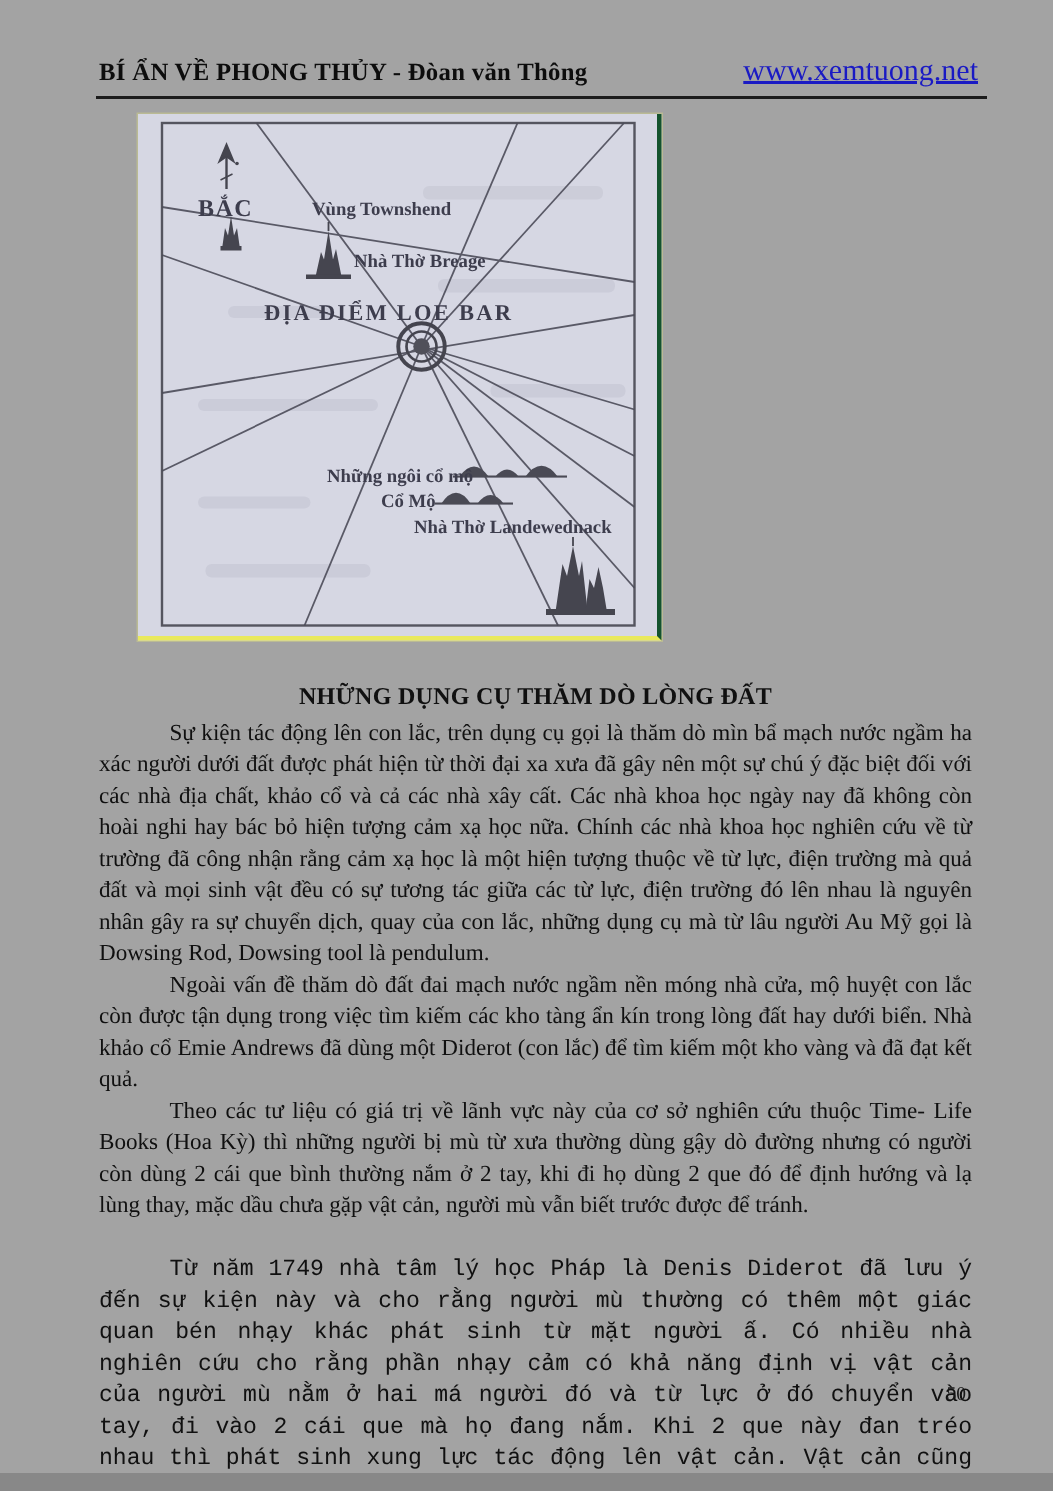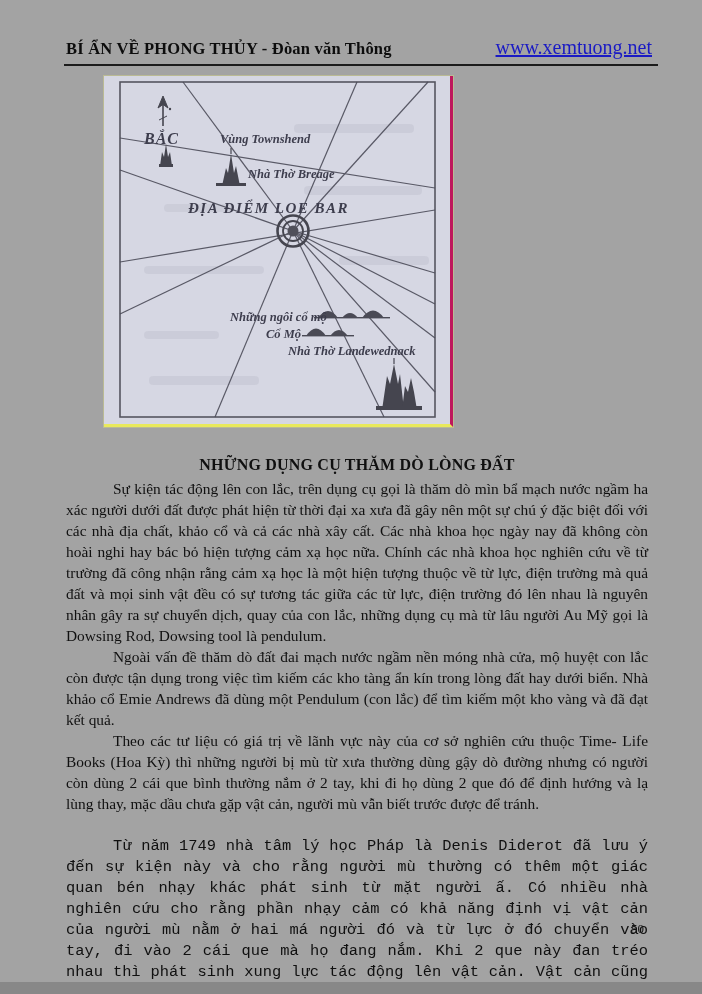--- a/index.html
+++ b/index.html
@@ -21,26 +21,25 @@
   }
   .site-link{
     font-size:20px;color:#1a1ac4;text-decoration:underline;cursor:pointer;
   }
   .header-rule{
     position:absolute;left:64px;right:44px;top:64px;height:0;
     border-top:2.5px solid #1c1c1c;
   }
   
   .figure{
-    position:absolute;left:104px;top:76px;width:346px;height:348px;
+    position:absolute;left:92px;top:76px;width:346px;height:348px;
     background:#d6d7e3;
-    border-right:3px solid #be185d;
+    border-right:3px solid #14532d;
     border-bottom:3px solid #e9e95c;
     box-shadow:0 0 0 1px rgba(230,230,120,.35);
-    font-style:italic;
   }
   .figure svg{display:block;}
   .map-label{fill:#3d3d4d;font-family:"Liberation Serif",serif;}
   .map-ink{stroke:#4c4c59;}
   
   .article{
     position:absolute;left:66px;width:582px;top:440px;
     font-size:15.4px;line-height:21px;text-align:justify;color:#101010;margin-top:14px;
   }
   .section-title{
@@ -147,20 +146,20 @@
         <path d="M298,334 L301,310 L304,316 L307,302 L310,316 L313,334 Z"></path>
         <path d="M272,334 L318,334 L318,330 L272,330 Z"></path>
         <line x1="290" y1="288" x2="290" y2="282" stroke="#45454f" stroke-width="1.2"></line>
       </g>
     </svg>
   </div>
 
   <div class="article">
     <div class="section-title">NHỮNG DỤNG CỤ THĂM DÒ LÒNG ĐẤT</div>
     <p>Sự kiện tác động lên con lắc, trên dụng cụ gọi là thăm dò mìn bẩ mạch nước ngầm ha xác người dưới đất được phát hiện từ thời đại xa xưa đã gây nên một sự chú ý đặc biệt đối với các nhà địa chất, khảo cổ và cả các nhà xây cất. Các nhà khoa học ngày nay đã không còn hoài nghi hay bác bỏ hiện tượng cảm xạ học nữa. Chính các nhà khoa học nghiên cứu  về từ trường đã công nhận rằng cảm xạ học là một hiện tượng thuộc về từ lực, điện trường mà quả đất và mọi sinh vật đều có sự tương tác giữa các từ lực, điện trường đó lên nhau là nguyên nhân gây ra sự chuyển dịch, quay của con lắc, những dụng cụ mà từ lâu người Au Mỹ gọi là Dowsing Rod, Dowsing tool là pendulum.</p>
-    <p>Ngoài vấn đề thăm dò đất đai mạch nước ngầm nền móng nhà cửa, mộ huyệt con lắc còn được tận dụng  trong việc tìm kiếm các kho tàng ẩn kín trong lòng đất hay dưới biển. Nhà khảo cổ Emie Andrews đã dùng một Pendulum (con lắc) để tìm kiếm một kho vàng và đã đạt kết quả.</p>
+    <p>Ngoài vấn đề thăm dò đất đai mạch nước ngầm nền móng nhà cửa, mộ huyệt con lắc còn được tận dụng  trong việc tìm kiếm các kho tàng ẩn kín trong lòng đất hay dưới biển. Nhà khảo cổ Emie Andrews đã dùng một Diderot (con lắc) để tìm kiếm một kho vàng và đã đạt kết quả.</p>
     <p>Theo các tư liệu có giá trị về lãnh vực này của cơ sở nghiên cứu thuộc Time- Life Books (Hoa Kỳ) thì những người bị mù từ xưa thường dùng gậy dò đường nhưng có người còn dùng 2 cái que bình thường nắm ở 2 tay, khi đi họ dùng 2 que đó để định hướng và lạ lùng thay, mặc dầu chưa gặp vật cản, người mù vẫn biết trước được để tránh.</p>
     <p class="gap-before">Từ năm 1749 nhà tâm lý học Pháp là Denis Diderot đã lưu ý đến sự kiện này và cho rằng người mù thường có thêm một giác quan bén nhạy khác phát sinh từ mặt người ấ. Có nhiều nhà nghiên cứu cho rằng phần nhạy cảm có khả năng định vị vật cản của người mù nằm ở hai má người đó và từ lực ở đó chuyển vào tay, đi vào 2 cái que mà họ đang nắm. Khi 2 que này đan tréo nhau thì phát sinh xung lực tác động lên vật cản. Vật cản cũng có từ lực điện trường riêng của nó.</p>
   </div>
 
   <div class="page-number">50</div>
 
 </div>
 
 </body></html>

